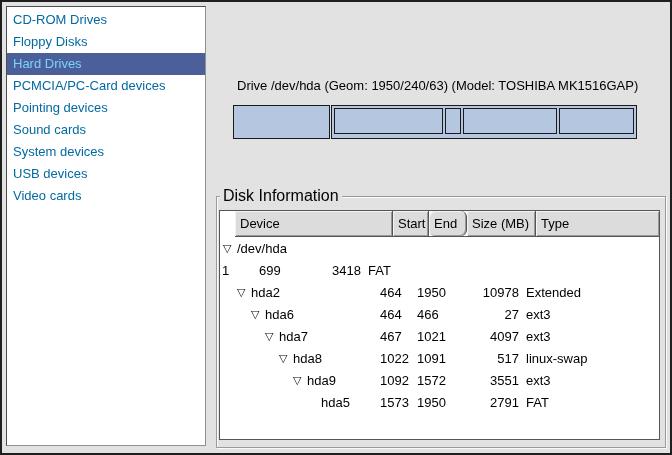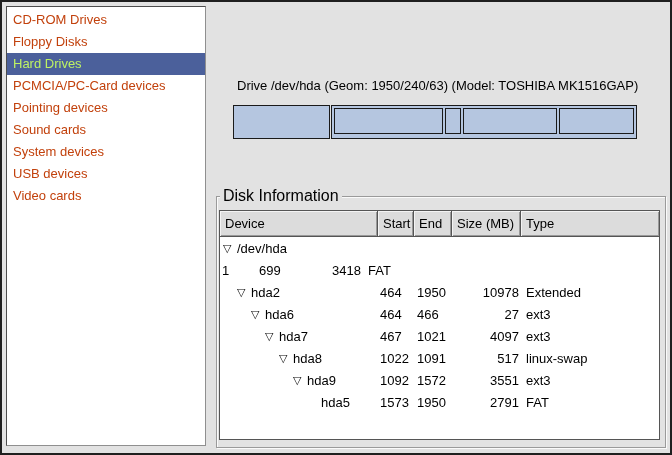--- a/index.html
+++ b/index.html
@@ -5,45 +5,45 @@
   :root{
     --sel:#4b609b; --part:#b5c6e0; --winbg:#e2e2e2; --line:#1a1a1a; --tbl-line:#555;
   }
   html,body{margin:0;padding:0;}
   body{width:672px;height:455px;font-family:"Liberation Sans",sans-serif;background:#fff;}
   .window{position:absolute;left:0;top:0;width:672px;height:455px;box-sizing:border-box;
           background:var(--winbg);border:2px solid #1f1f1f;}
   
   .sidebar{position:absolute;left:4px;top:4px;width:200px;height:440px;box-sizing:border-box;
            background:#fff;border:1px solid;border-color:#4d4d4d #8f8f8f #8f8f8f #4d4d4d;padding-top:2px;}
-  .sb-item{height:22px;line-height:22px;padding-left:6px;font-size:13px;color:#c2410c;
+  .sb-item{height:22px;line-height:22px;padding-left:6px;font-size:13px;color:#0369a1;
            white-space:nowrap;cursor:default;}
-  .sb-item.selected{background:var(--sel);color:#bef264;}
+  .sb-item.selected{background:var(--sel);color:#7dd3fc;}
   
   .drive-title{position:absolute;left:235px;top:76px;font-size:13px;color:#000;white-space:nowrap;}
   .bar{position:absolute;left:231px;top:103px;width:404px;height:34px;}
   .seg-primary{position:absolute;left:0;top:0;height:34px;box-sizing:border-box;
                background:var(--part);border:1px solid var(--line);}
   .ext{position:absolute;left:98px;top:0;width:306px;height:34px;box-sizing:border-box;
        background:var(--part);border:1px solid var(--line);
        display:flex;padding:2px 2px 4px 2px;gap:2px;}
   .ext .seg{box-sizing:border-box;height:100%;background:var(--part);border:1px solid var(--line);}
   
   .groupbox{position:absolute;left:214px;top:194px;width:450px;height:252px;box-sizing:border-box;
             border:1px solid #9a9a9a;box-shadow:inset 1px 1px 0 #fafafa,1px 1px 0 #fafafa;}
   .gb-label{position:absolute;left:3px;top:-9px;background:var(--winbg);padding:0 3px;
             font-size:16px;line-height:15px;color:#000;white-space:nowrap;}
   
   .table{position:absolute;left:217px;top:208px;width:441px;height:230px;box-sizing:border-box;
          background:#fff;border:1px solid var(--tbl-line);overflow:hidden;}
-  .hdr{display:flex;height:26px;box-sizing:border-box;border-bottom:1px solid var(--tbl-line);}
+  .hdr{display:flex;height:26px;box-sizing:border-box;border-bottom:1px solid var(--tbl-line);margin-left:15px;}
   .hc{box-sizing:border-box;height:25px;background:#dcdcdc;border-right:1px solid var(--tbl-line);
       box-shadow:inset 1px 1px 0 #f4f4f4,inset -1px -1px 0 #999;
       font-size:13px;line-height:25px;padding-left:5px;white-space:nowrap;overflow:hidden;cursor:default;}
-  .hc-device{width:158px;} .hc-start{width:36px;} .hc-end{width:38px;} .hc-size{width:69px;}
+  .hc-device{width:158px;} .hc-start{width:36px;} .hc-end{width:38px;border-radius:6px;} .hc-size{width:69px;}
   .hc-type{flex:1;border-right:none;}
   .row{display:flex;height:22px;align-items:center;font-size:13px;color:#000;cursor:default;}
   .c-dev{width:158px;box-sizing:border-box;padding-left:3px;display:flex;align-items:center;white-space:nowrap;}
   .indent{display:inline-block;height:1px;}
   .expander{display:inline-block;width:14px;font-size:11px;line-height:14px;text-align:left;}
   .c-start{width:36px;box-sizing:border-box;padding-left:2px;}
   .c-end{width:38px;box-sizing:border-box;padding-left:3px;}
   .c-size{width:69px;box-sizing:border-box;text-align:right;padding-right:2px;}
   .c-type{flex:1;box-sizing:border-box;padding-left:5px;white-space:nowrap;}
 </style>

